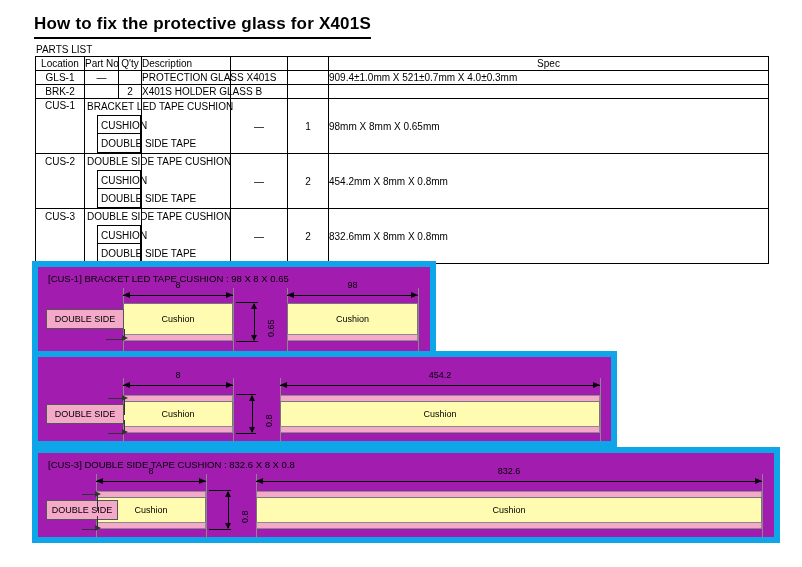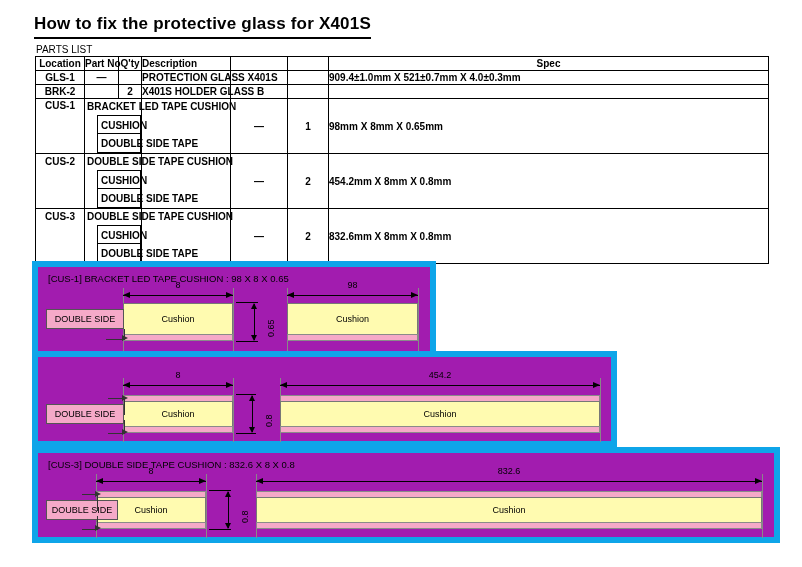--- a/index.html
+++ b/index.html
@@ -23,21 +23,21 @@
     position:absolute;left:36px;top:44px;font-size:10px;
   }
 
   
   #parts-table{
     position:absolute;left:35px;top:56px;width:726px;
     border-collapse:collapse;table-layout:fixed;
     font-size:10px;
   }
   #parts-table td,#parts-table th{
-    border:1px solid #000;padding:0;font-weight:bold;
+    border:1px solid #000;padding:0;font-weight:normal;
     vertical-align:middle;height:13px;line-height:13px;
     overflow:visible;white-space:nowrap;
   }
   .c-loc{width:48px;text-align:center;}
   .c-pno{width:33px;text-align:center;}
   .c-qty-h{width:22px;text-align:center;}
   .c-desc{width:88px;text-align:left;}
   .c-pn2{width:56px;text-align:center;}
   .c-qt2{width:40px;text-align:center;}
   .c-spec{width:439px;text-align:left;}

